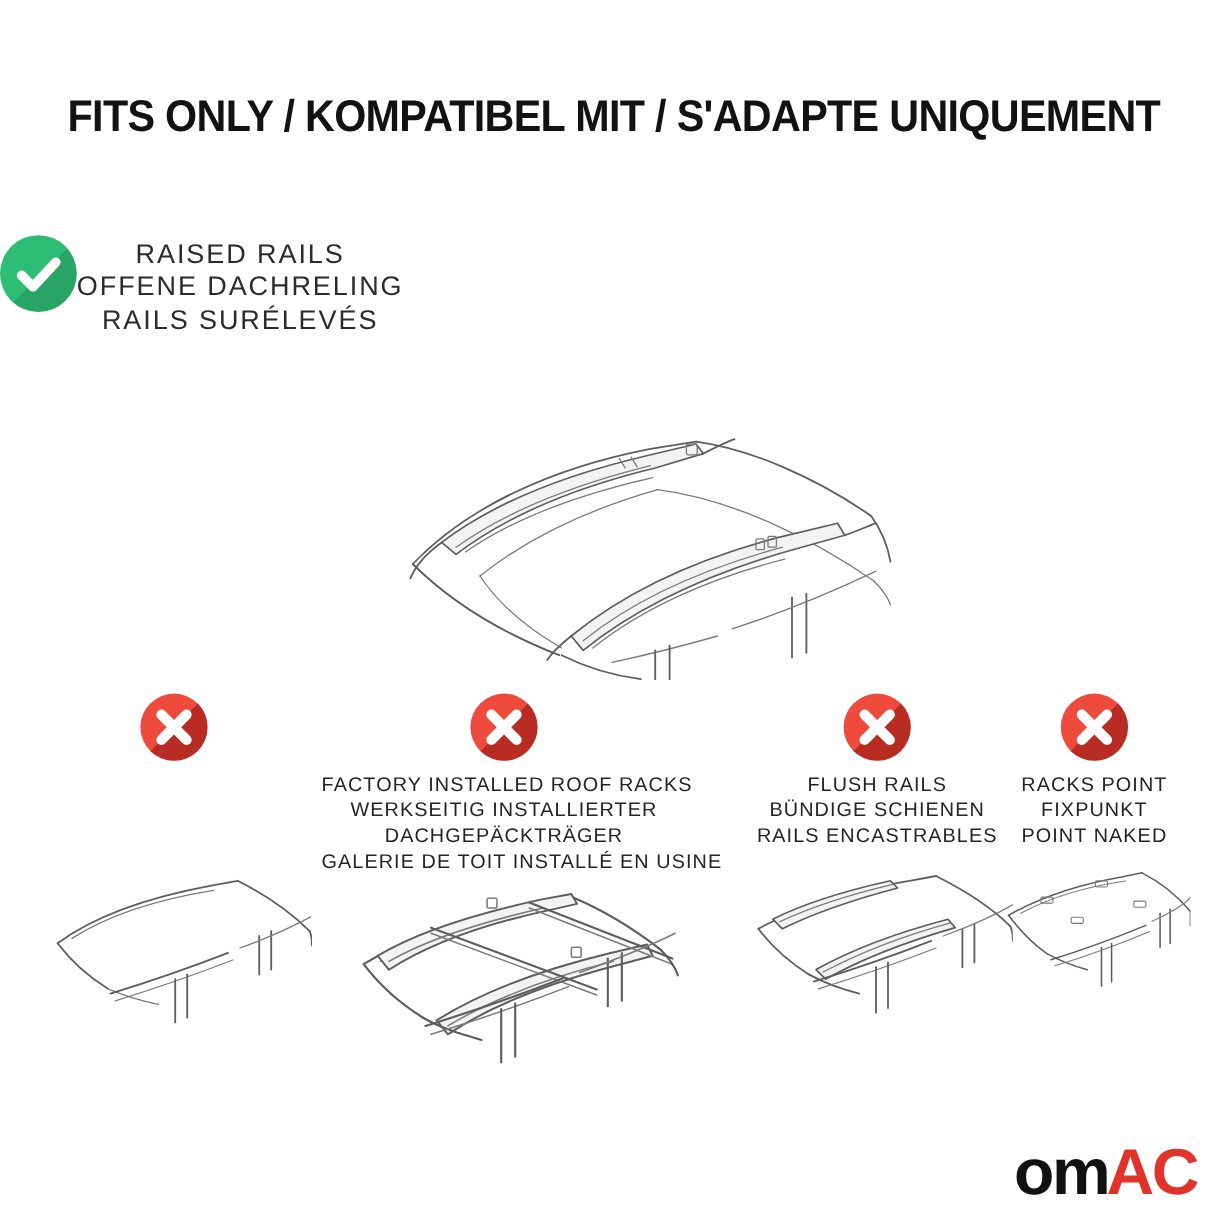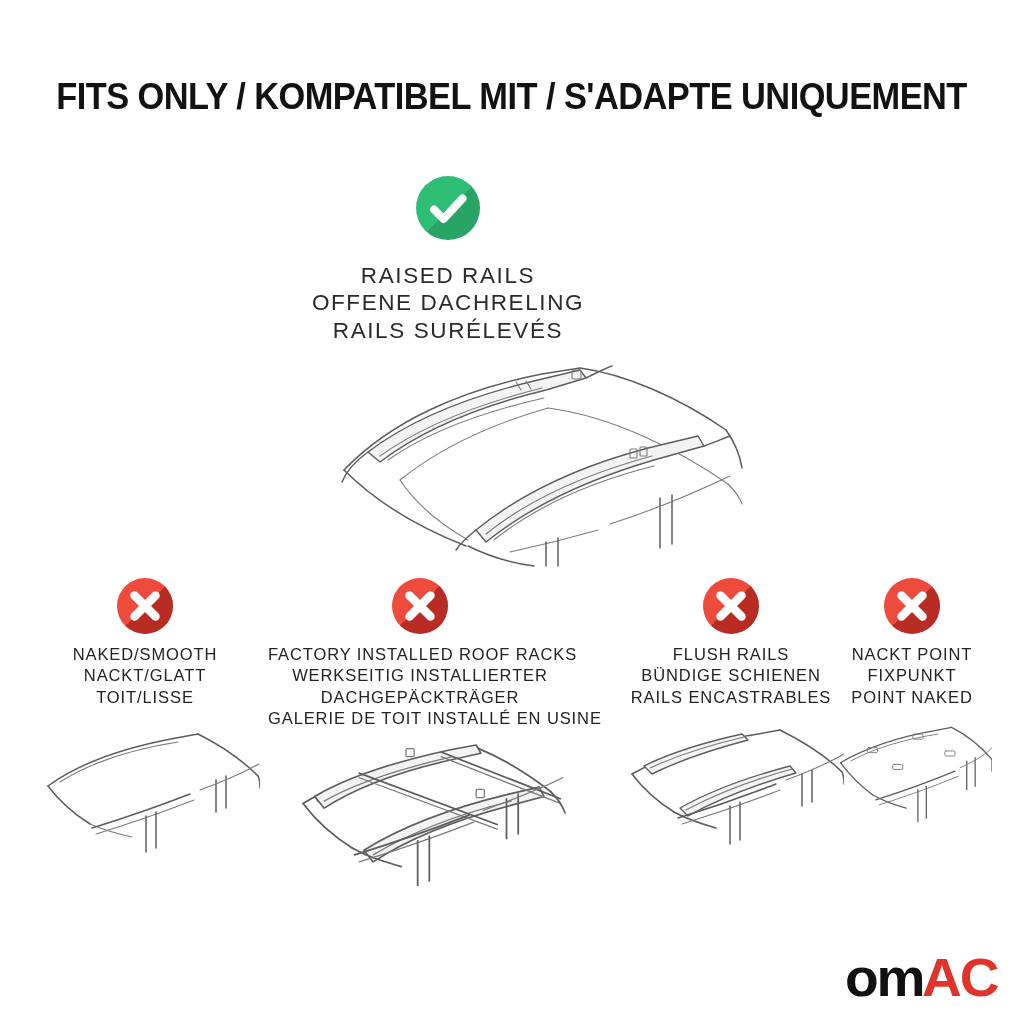--- a/index.html
+++ b/index.html
@@ -17,21 +17,21 @@
   }
   .header-title{
     font-size:37px; font-weight:700; letter-spacing:-0.6px;
     color:#121212; white-space:nowrap;
     transform:scaleX(0.93); transform-origin:center;
   }
 
   
   .ok-block{
     position:absolute; left:0; top:176px; width:896px;
-    display:flex; flex-direction:column; align-items:center;
+    display:flex; flex-direction:row; align-items:center;
   }
   .badge{
     position:relative; width:64px; height:64px; border-radius:50%;
     overflow:hidden; display:block;
   }
   .badge.green{ background:#2ebd74; }
   .badge.red{ background:#ee4b3c; }
   .badge .shadow{
     position:absolute; inset:0; pointer-events:none;
   }
@@ -175,25 +175,20 @@
 <div class="cols">
 
   <div class="col" id="col-1">
     <div class="col-badge">
       <div class="badge red">
         <div class="shadow"></div>
         <svg viewBox="0 0 56 56" aria-hidden="true">
           <path d="M17.5 17.5 L38.5 38.5 M38.5 17.5 L17.5 38.5" stroke="#ffffff" stroke-width="8.5" stroke-linecap="round" fill="none"></path>
         </svg>
       </div>
-    </div>
-    <div class="col-labels">
-      <div>NAKED/SMOOTH</div>
-      <div>NACKT/GLATT</div>
-      <div>TOIT/LISSE</div>
     </div>
     <div class="col-art">
       <svg viewBox="0 0 230 150" aria-hidden="true">
         <path class="line" d="M18 62 C 48 40 92 24 146 14 L 168 10"></path>
         <path class="line" d="M168 10 C 192 22 212 36 228 52"></path>
         <path class="line" d="M18 62 C 30 78 44 90 60 100"></path>
         <path class="line-thin" d="M30 58 C 58 40 98 26 148 18"></path>
         <path class="line-thin" d="M60 100 C 74 106 88 110 102 113"></path>
         <path class="line" d="M62 104 C 88 96 124 84 160 70"></path>
         <path class="line-thin" d="M66 110 C 92 102 128 90 164 76"></path>
@@ -302,21 +297,21 @@
   <div class="col" id="col-4">
     <div class="col-badge">
       <div class="badge red">
         <div class="shadow"></div>
         <svg viewBox="0 0 56 56" aria-hidden="true">
           <path d="M17.5 17.5 L38.5 38.5 M38.5 17.5 L17.5 38.5" stroke="#ffffff" stroke-width="8.5" stroke-linecap="round" fill="none"></path>
         </svg>
       </div>
     </div>
     <div class="col-labels">
-      <div>NACKT POINT</div>
+      <div>RACKS POINT</div>
       <div>FIXPUNKT</div>
       <div>POINT NAKED</div>
     </div>
     <div class="col-art">
       <svg viewBox="0 0 190 150" aria-hidden="true">
         <path class="line" d="M10 46 C 38 30 76 16 122 8 L 142 4"></path>
         <path class="line" d="M142 4 C 162 14 178 28 190 42"></path>
         <path class="line" d="M10 46 C 22 62 34 74 48 84"></path>
         <path class="line-thin" d="M22 44 C 48 30 84 18 126 12"></path>
 

